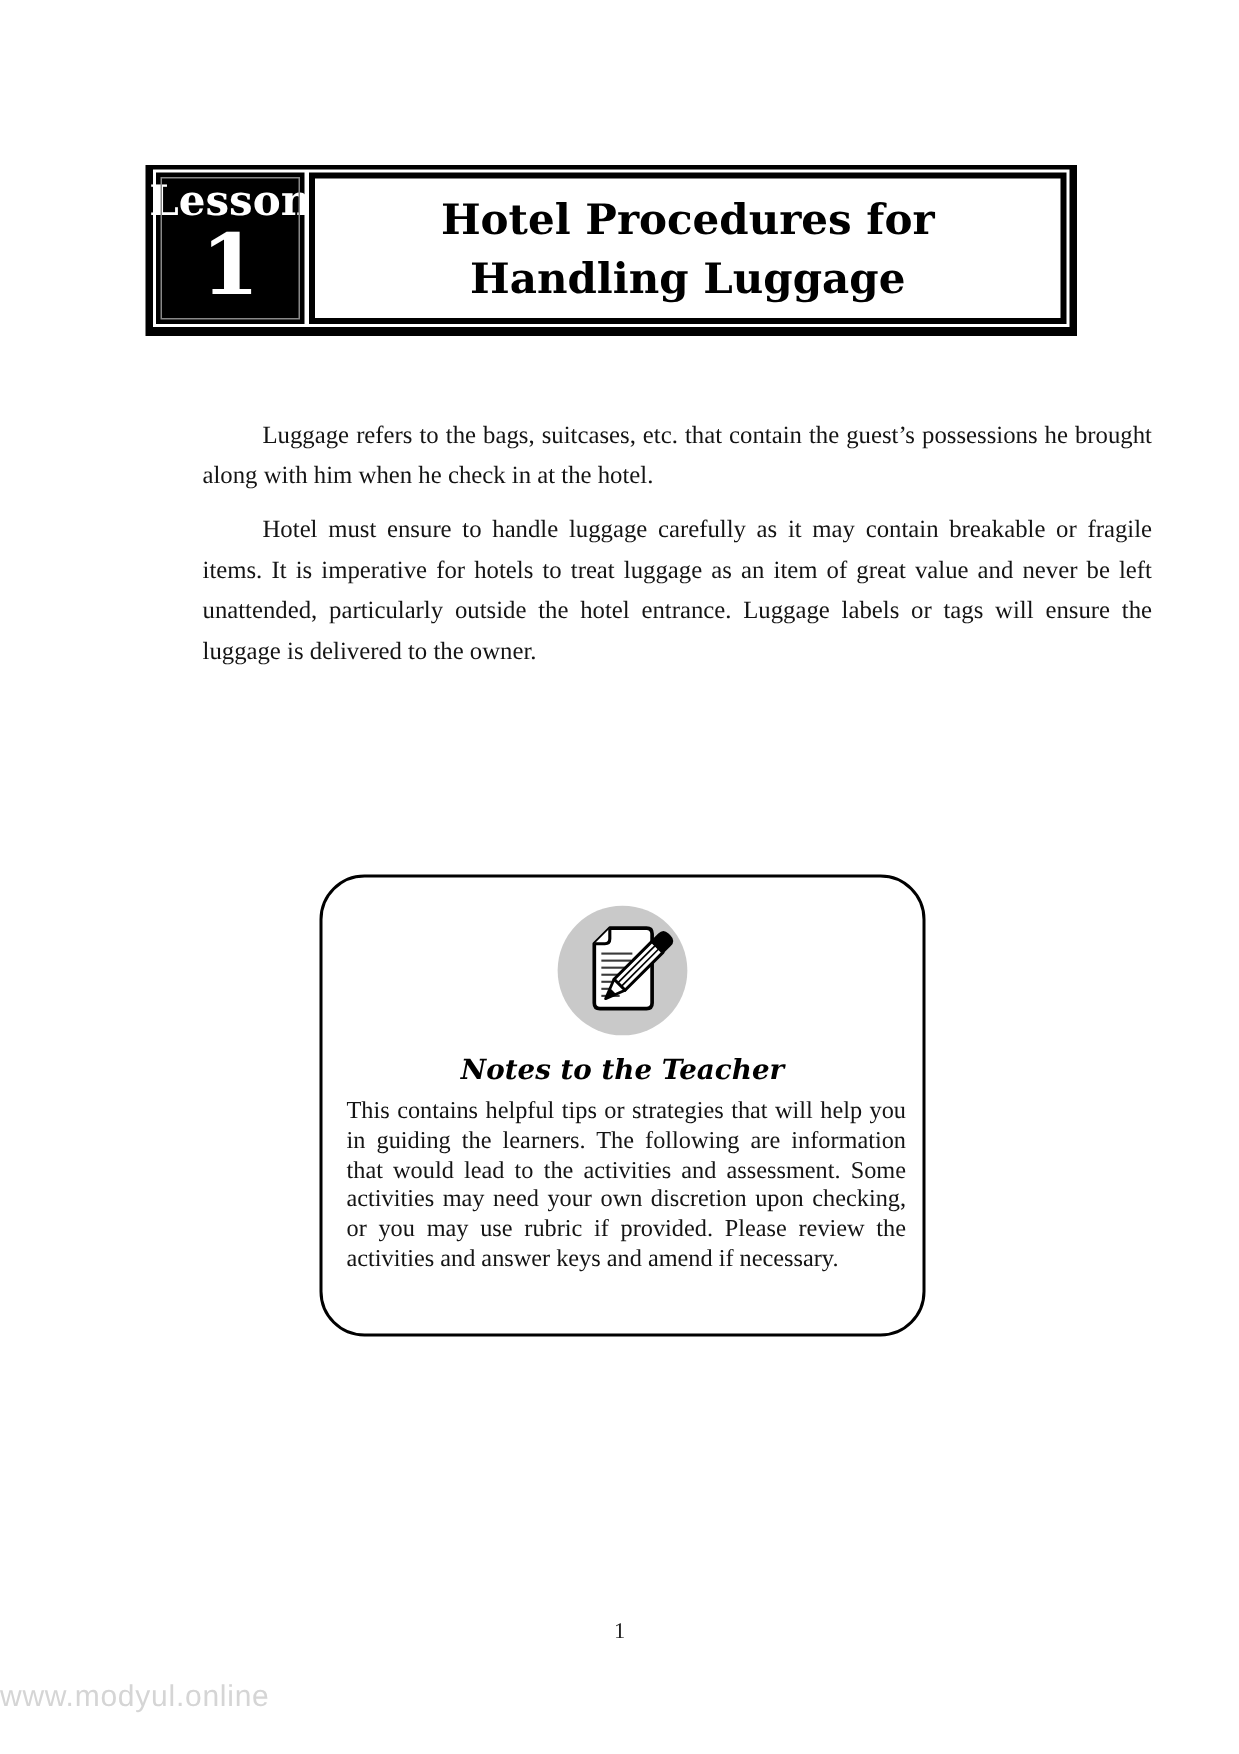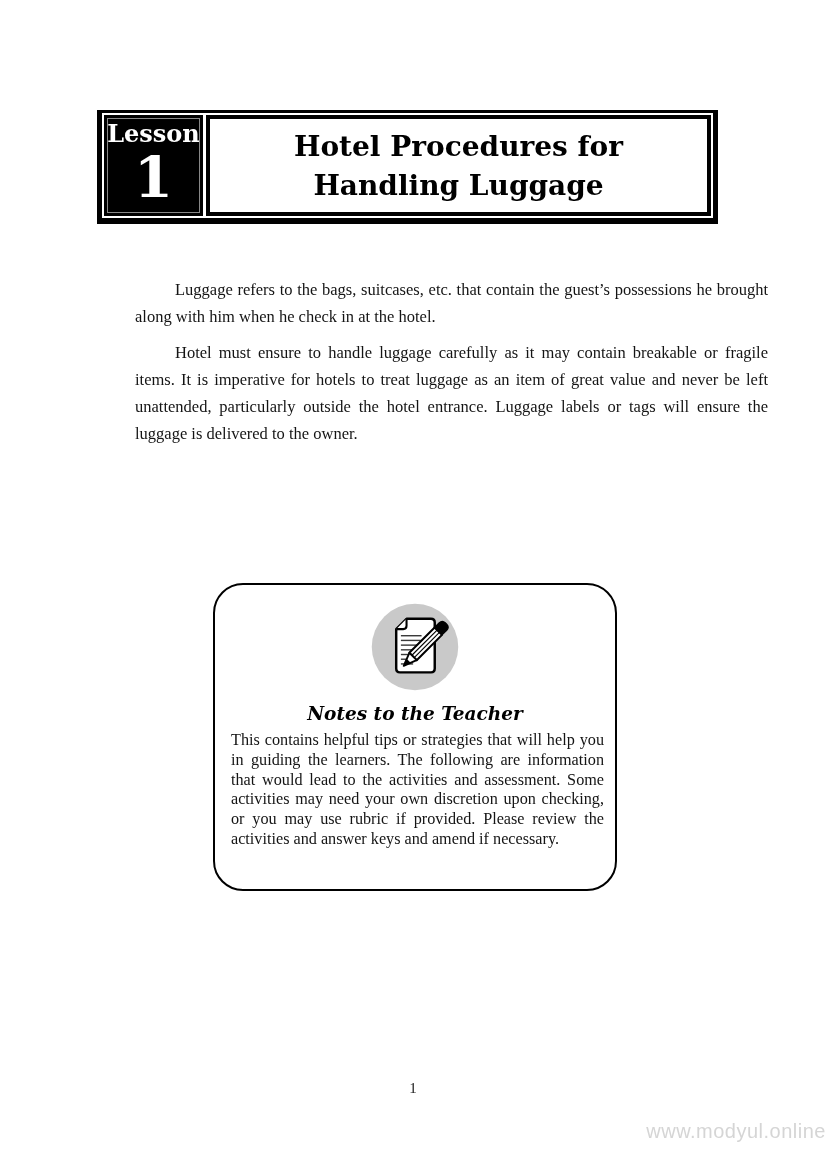--- a/index.html
+++ b/index.html
@@ -13,21 +13,21 @@
     position:absolute;left:97px;top:110px;width:621px;height:114px;
     box-sizing:border-box;border:solid #000;border-width:3px 5px 6px 5px;
     padding:2px;display:flex;gap:3px;background:#fff;
   }
   .lesson-cell{
     width:99px;flex:0 0 99px;background:#000;color:#fff;
     display:flex;flex-direction:column;align-items:center;justify-content:flex-start;
     outline:1px solid #888;outline-offset:-4px;
     font-family:"DejaVu Serif",serif;font-weight:bold;
   }
-  .lesson-label{font-size:24px;line-height:30px;margin-top:4px;}
+  .lesson-label{font-size:28px;line-height:30px;margin-top:4px;}
   .lesson-number{font-size:56px;line-height:60px;margin-top:-2px;}
   .title-cell{
     flex:1;border:4px solid #000;background:#fff;
     display:flex;flex-direction:column;align-items:center;justify-content:center;
     font-family:"DejaVu Serif",serif;font-weight:bold;font-size:28px;line-height:39px;
     text-align:center;color:#000;
   }
 
   
   .body-text{
@@ -52,21 +52,21 @@
     margin-top:6px;padding:0 11px 0 16px;align-self:stretch;
     font-size:16.2px;line-height:19.8px;text-align:justify;color:#141414;
   }
 
   
   .page-number{
     position:absolute;left:0;right:0;top:1080px;text-align:center;
     font-size:15px;color:#222;
   }
   .watermark{
-    position:absolute;left:0;right:0;top:1120px;text-align:right;
+    position:absolute;left:0;right:0;top:1120px;text-align:left;
     font-family:"Liberation Sans",sans-serif;font-size:20px;letter-spacing:0.5px;
     color:#d5d5d5;
   }
 </style>
 </head>
 <body>
 
 <div class="page">
 
   <div class="lesson-header">

